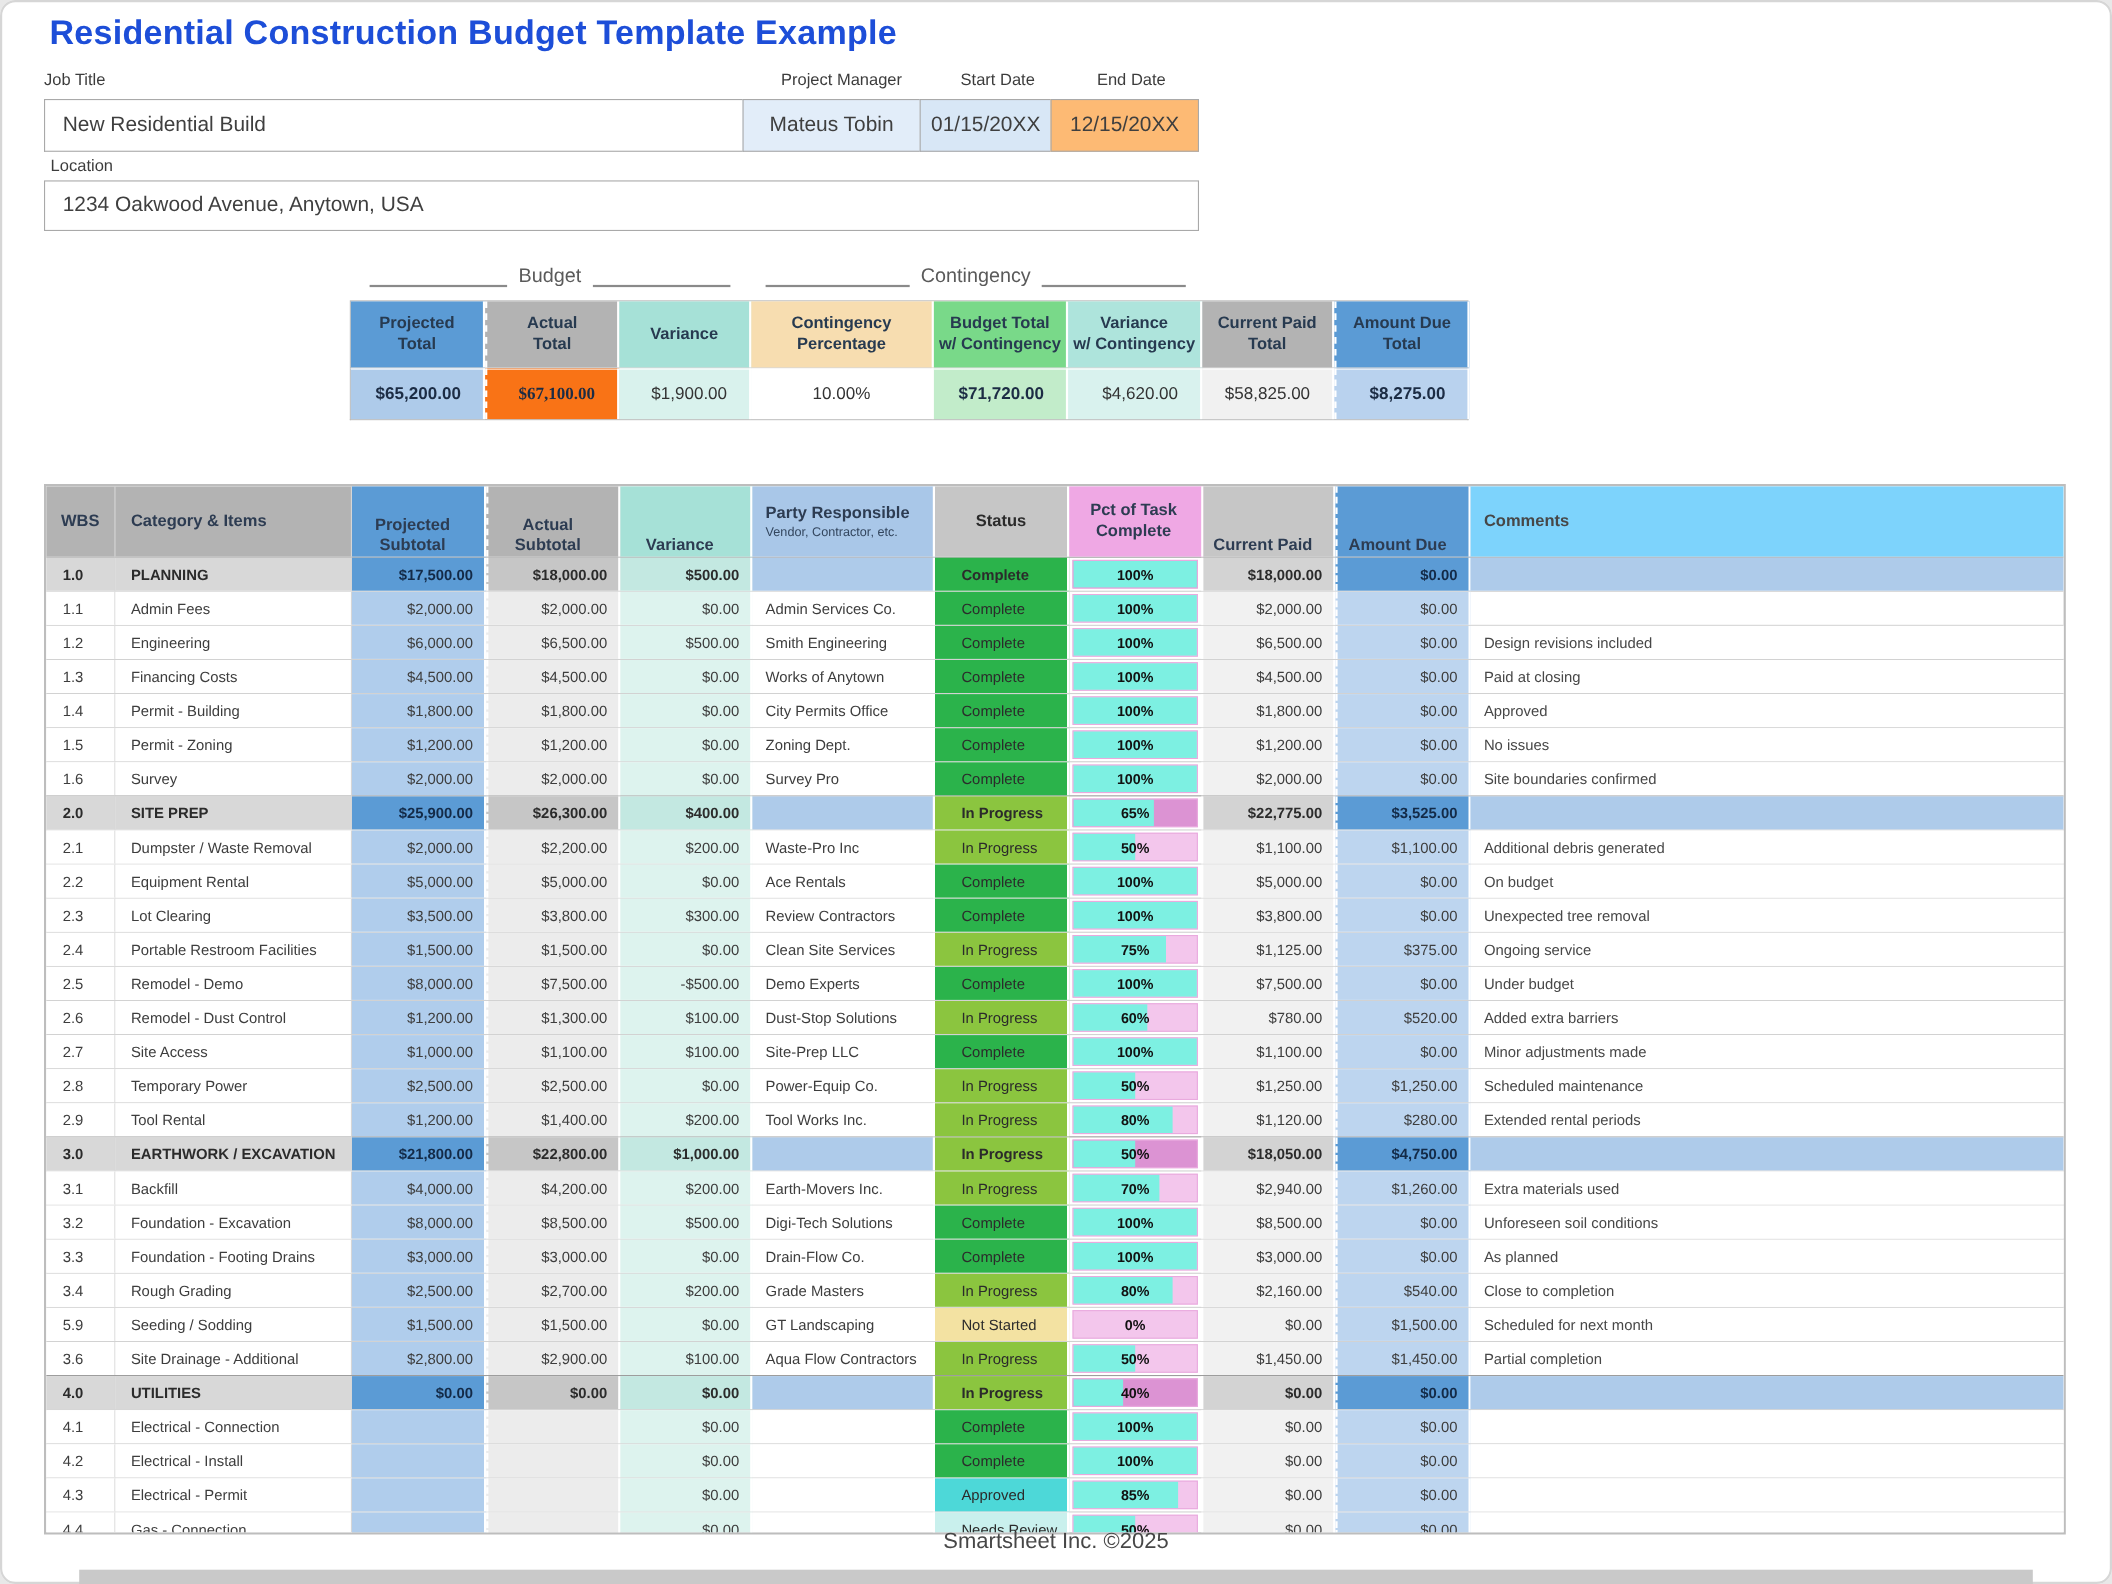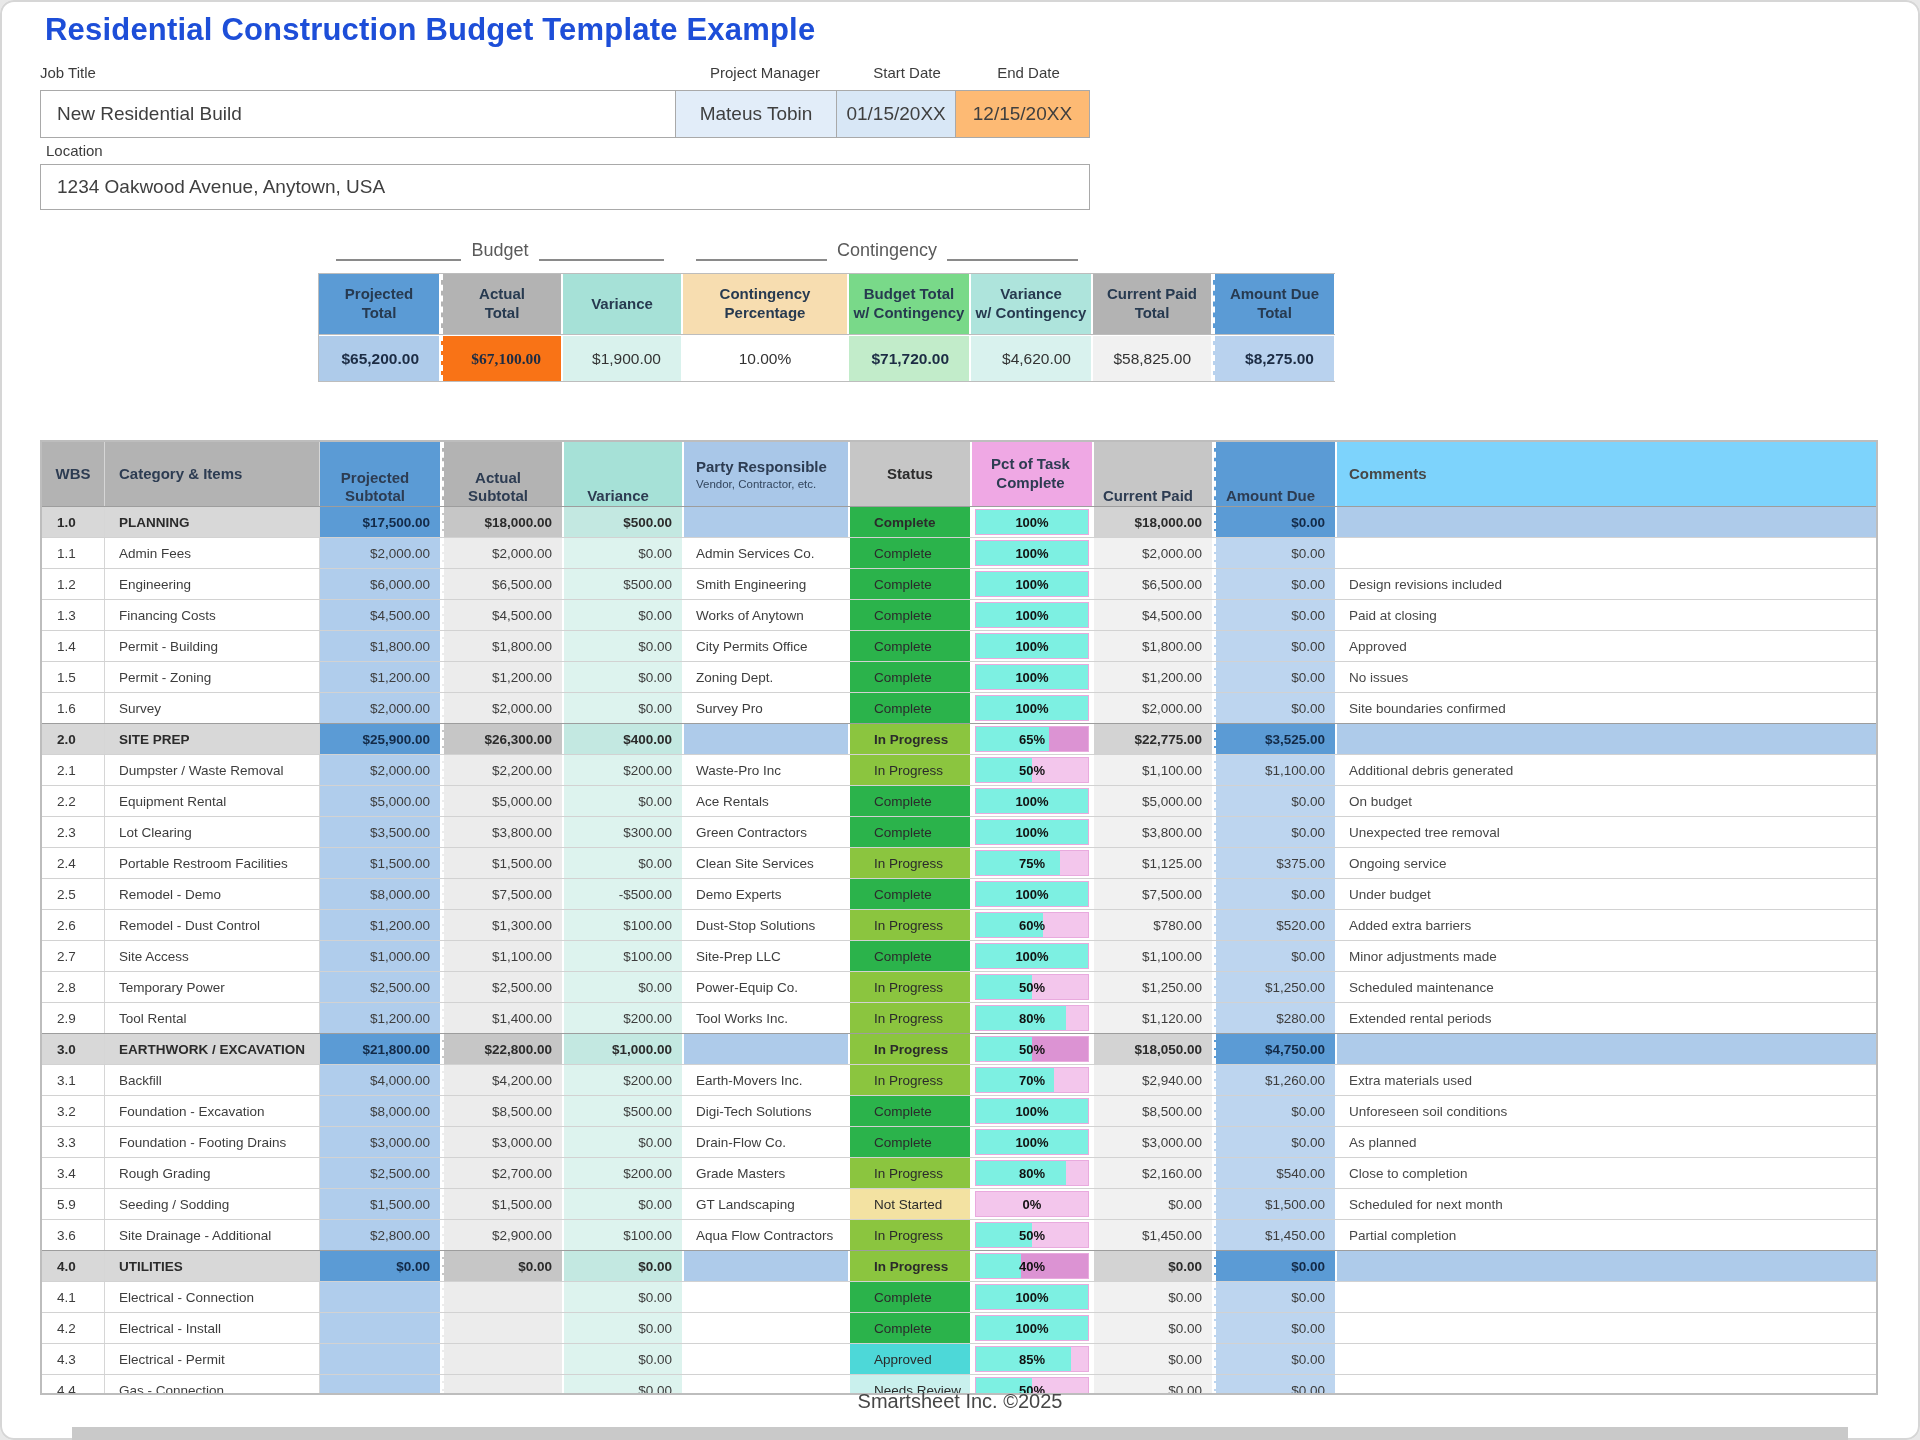--- a/index.html
+++ b/index.html
@@ -371,21 +371,21 @@
           <div class="td col-current_paid">$5,000.00</div>
           <div class="td col-amount_due">$0.00</div>
           <div class="td col-comments">On budget</div>
         </div>
         <div class="tr">
           <div class="td col-wbs">2.3</div>
           <div class="td col-category">Lot Clearing</div>
           <div class="td col-projected">$3,500.00</div>
           <div class="td col-actual">$3,800.00</div>
           <div class="td col-variance">$300.00</div>
-          <div class="td col-party">Green Contractors</div>
+          <div class="td col-party">Review Contractors</div>
           <div class="td col-status" style="background: rgb(43, 179, 75);">Complete</div>
           <div class="td col-pct">
             <div class="bar">
               <div class="fill" style="width: 100%;"></div>
               <span class="bar-t">100%</span>
             </div>
           </div>
           <div class="td col-current_paid">$3,800.00</div>
           <div class="td col-amount_due">$0.00</div>
           <div class="td col-comments">Unexpected tree removal</div>

